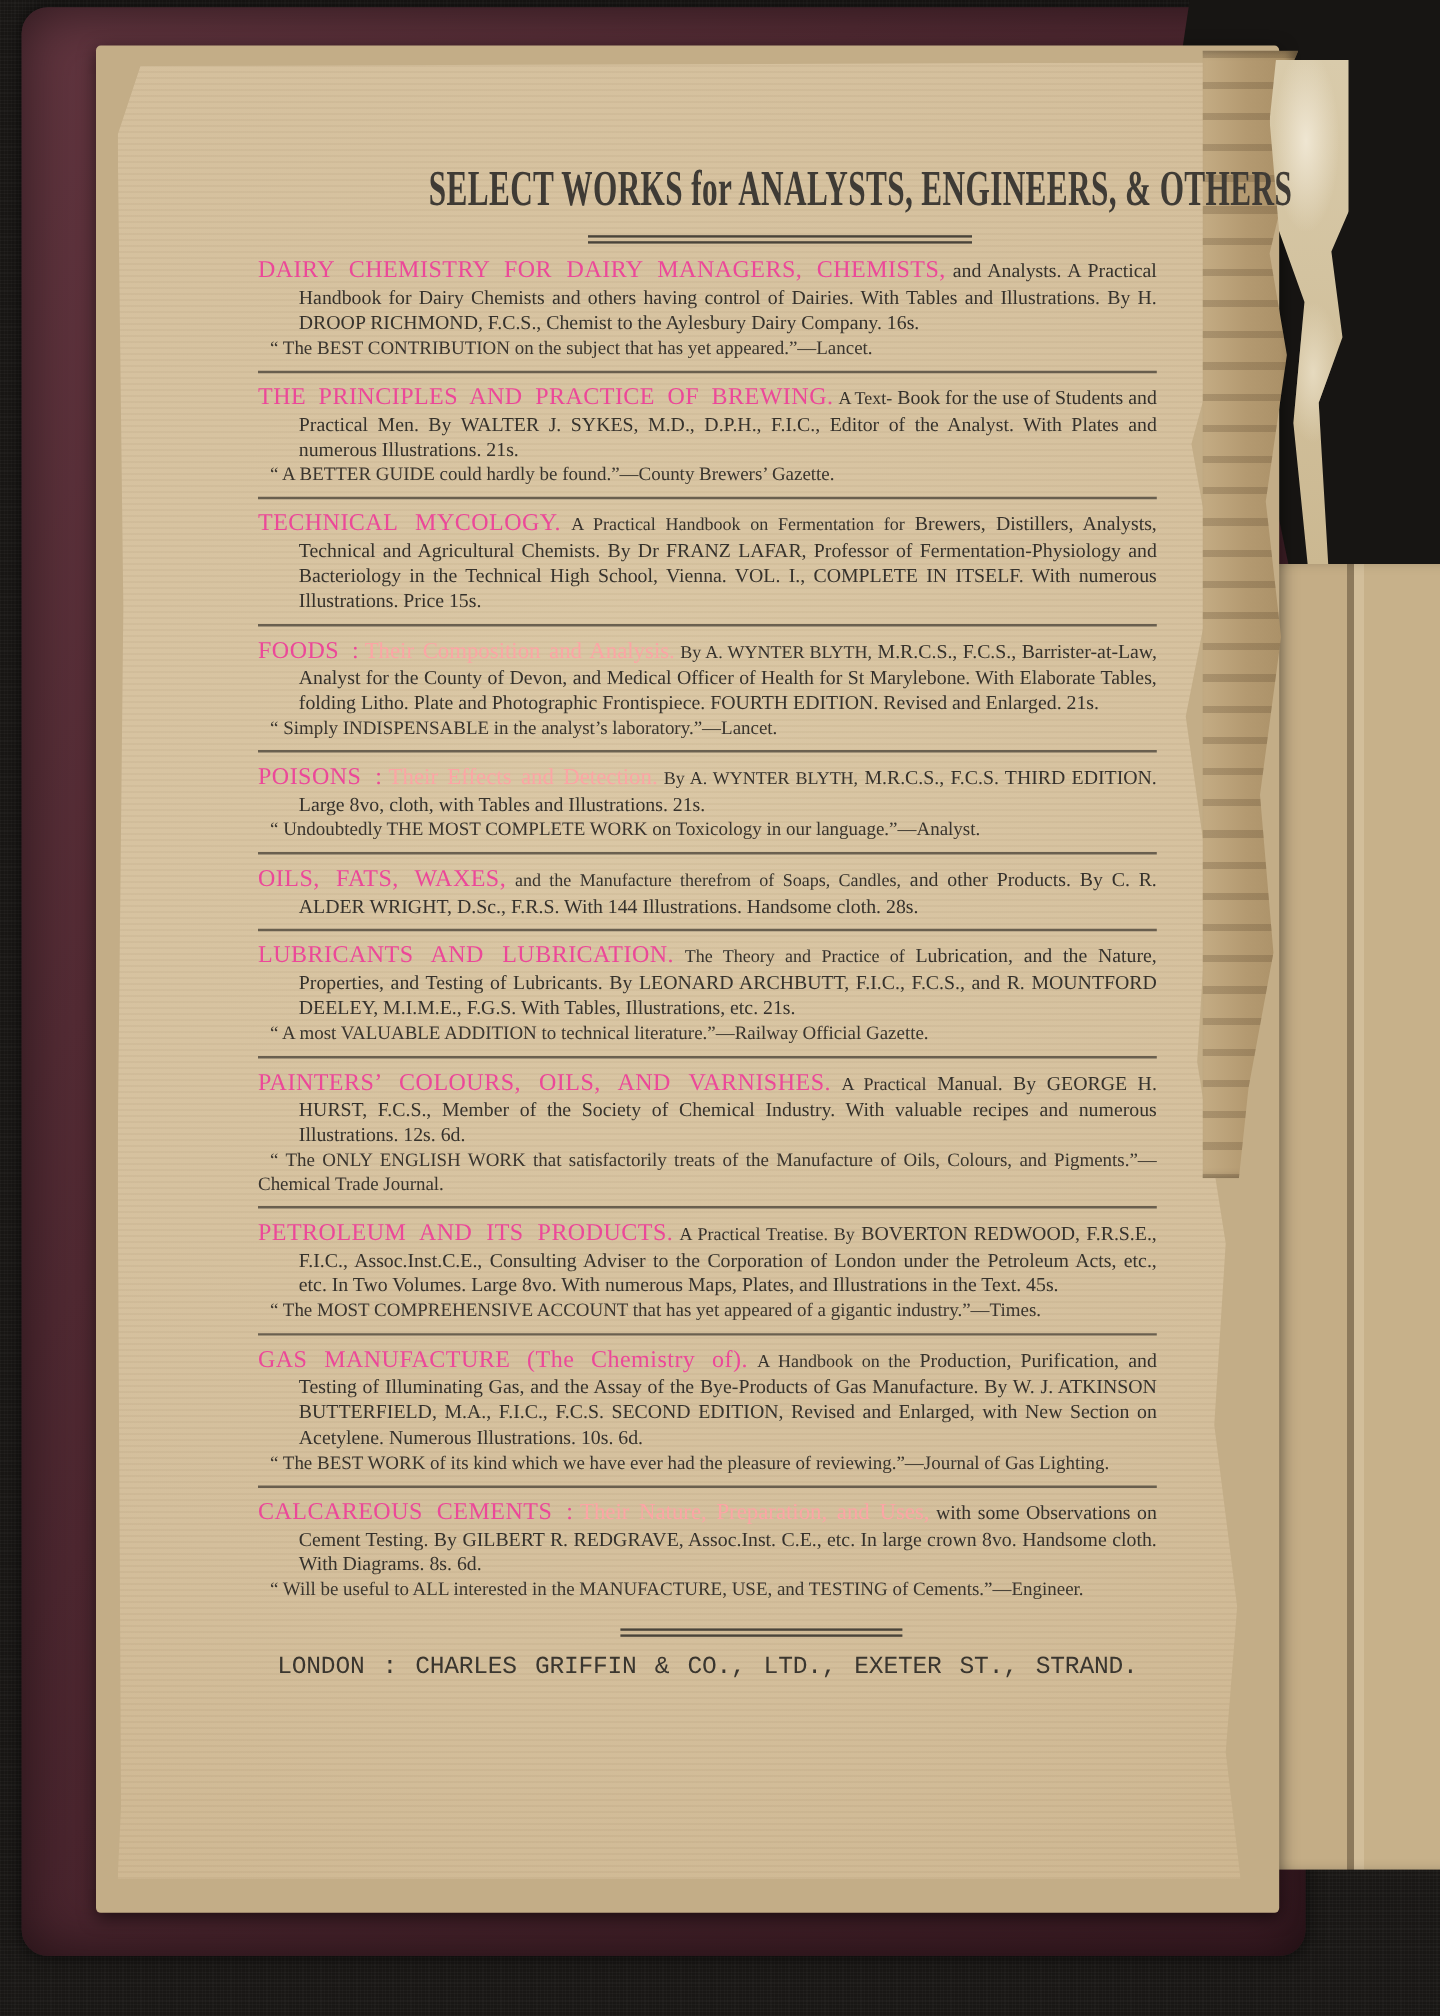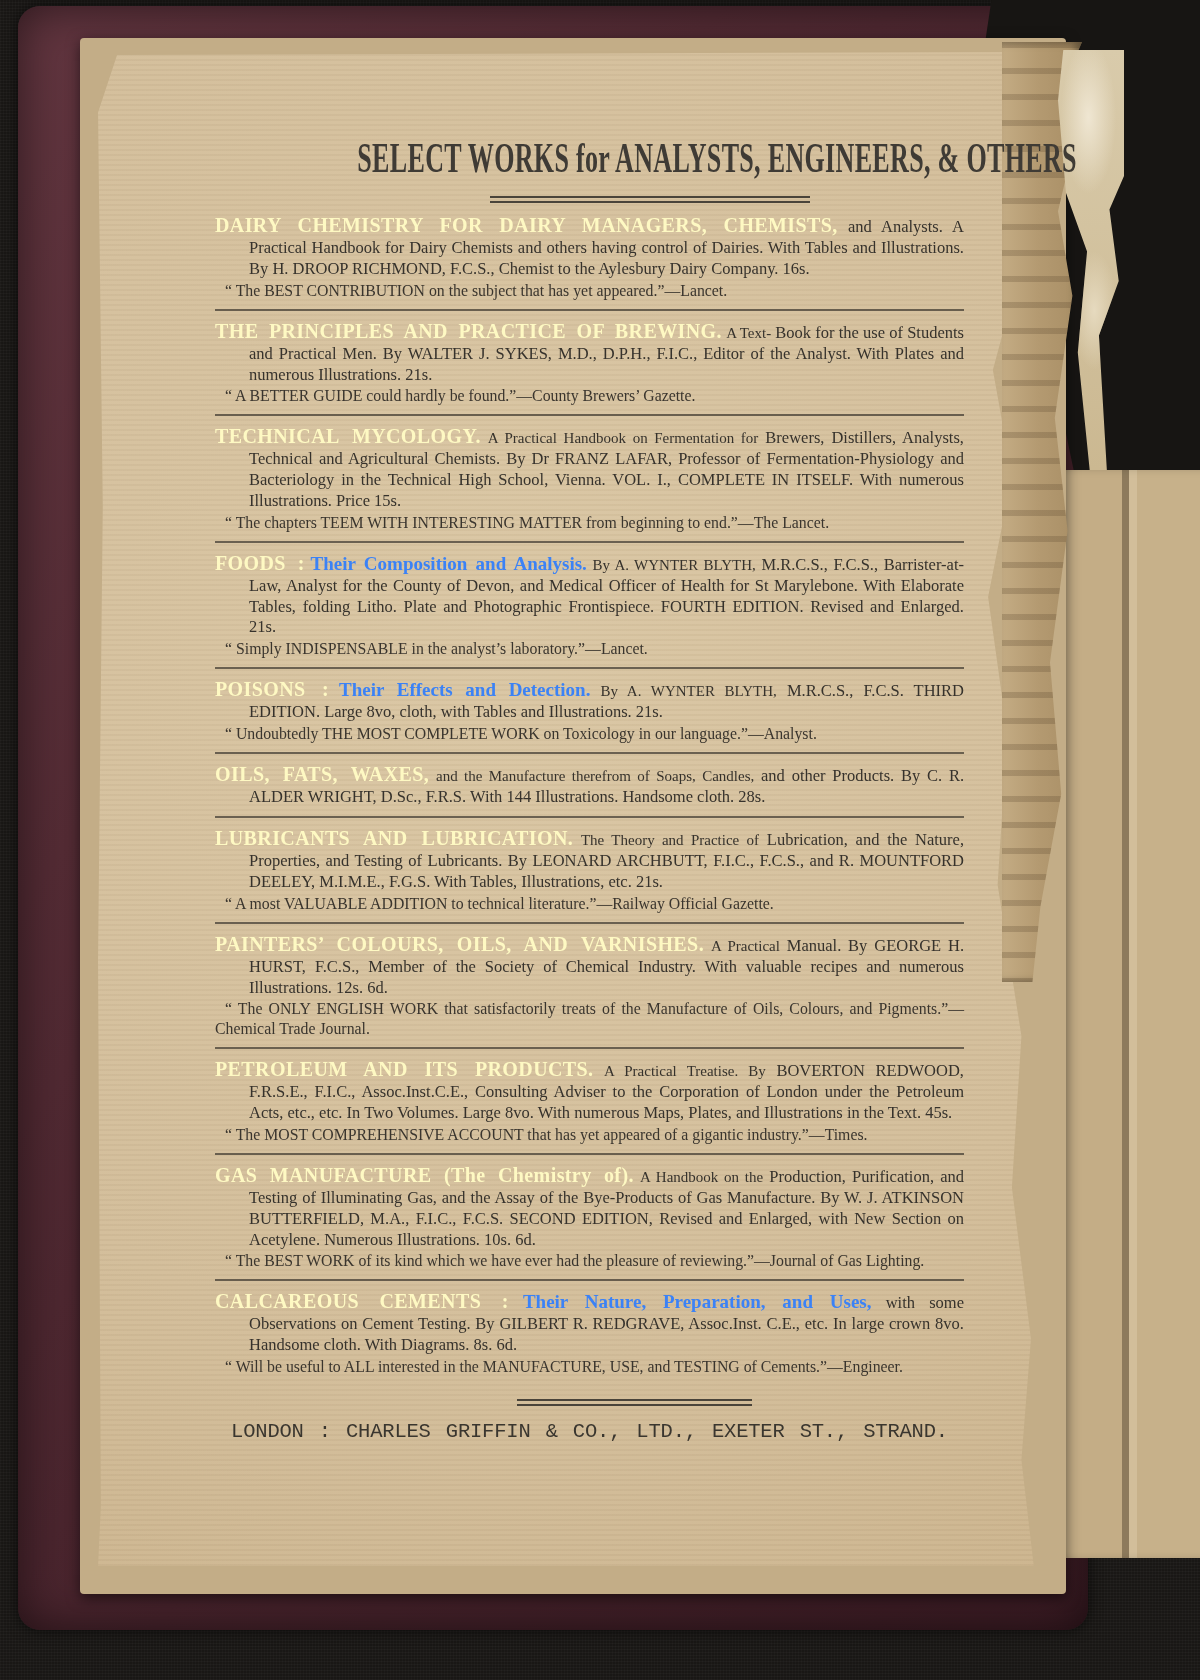--- a/index.html
+++ b/index.html
@@ -76,22 +76,22 @@
     width:320px;height:3px;margin:14px auto 10px;
     border-top:2px solid #4a443a;border-bottom:2px solid #4a443a;
     transform:translateX(60px);
   }
   .entry{margin-top:8px;padding-top:8px;border-top:2px solid rgba(60,54,46,.7);}
   .entry:first-of-type{margin-top:4px;padding-top:0;border-top:none;}
   .entry-para{
     margin:0;text-align:justify;line-height:1.26;
     padding-left:34px;text-indent:-34px;font-size:16.5px;
   }
-  .head{font-weight:700;font-size:20px;letter-spacing:.4px;word-spacing:5px;color:#fef9c3;}
-  .subhead{font-weight:700;font-size:19px;word-spacing:2px;color:#3b82f6;}
+  .head{font-weight:400;font-size:20px;letter-spacing:.4px;word-spacing:5px;color:#ec4899;}
+  .subhead{font-weight:400;font-size:19px;word-spacing:2px;color:#fca5a5;}
   .lead{font-size:15px;}
   .bodytext{font-size:16.5px;}
   .quote{
     margin:1px 0 0;font-size:15.8px;line-height:1.26;
     text-indent:10px;color:#3a352e;text-align:justify;
   }
   .quote .src{}
   .footer-rule{
     width:235px;height:3px;margin:22px auto 14px;
     border-top:2px solid #4a443a;border-bottom:2px solid #4a443a;
@@ -143,23 +143,20 @@
     </p>
   </article>
 
   <article class="entry">
     <p class="entry-para">
       <span class="head">TECHNICAL MYCOLOGY.</span>
       
       <span class="lead">A Practical Handbook on Fermentation for</span>
       <span class="bodytext">Brewers, Distillers, Analysts, Technical and Agricultural Chemists. By Dr FRANZ LAFAR, Professor of Fermentation-Physiology and Bacteriology in the Technical High School, Vienna. VOL. I., COMPLETE IN ITSELF. With numerous Illustrations. Price 15s.</span>
     </p>
-    <p class="quote">
-      <span>“ The chapters TEEM WITH INTERESTING MATTER from beginning to end.”—</span><span class="src">The Lancet.</span>
-    </p>
   </article>
 
   <article class="entry">
     <p class="entry-para">
       <span class="head">FOODS :</span>
       <span class="subhead">Their Composition and Analysis.</span>
       <span class="lead">By A. WYNTER BLYTH,</span>
       <span class="bodytext">M.R.C.S., F.C.S., Barrister-at-Law, Analyst for the County of Devon, and Medical Officer of Health for St Marylebone. With Elaborate Tables, folding Litho. Plate and Photographic Frontispiece. FOURTH EDITION. Revised and Enlarged. 21s.</span>
     </p>
     <p class="quote">

